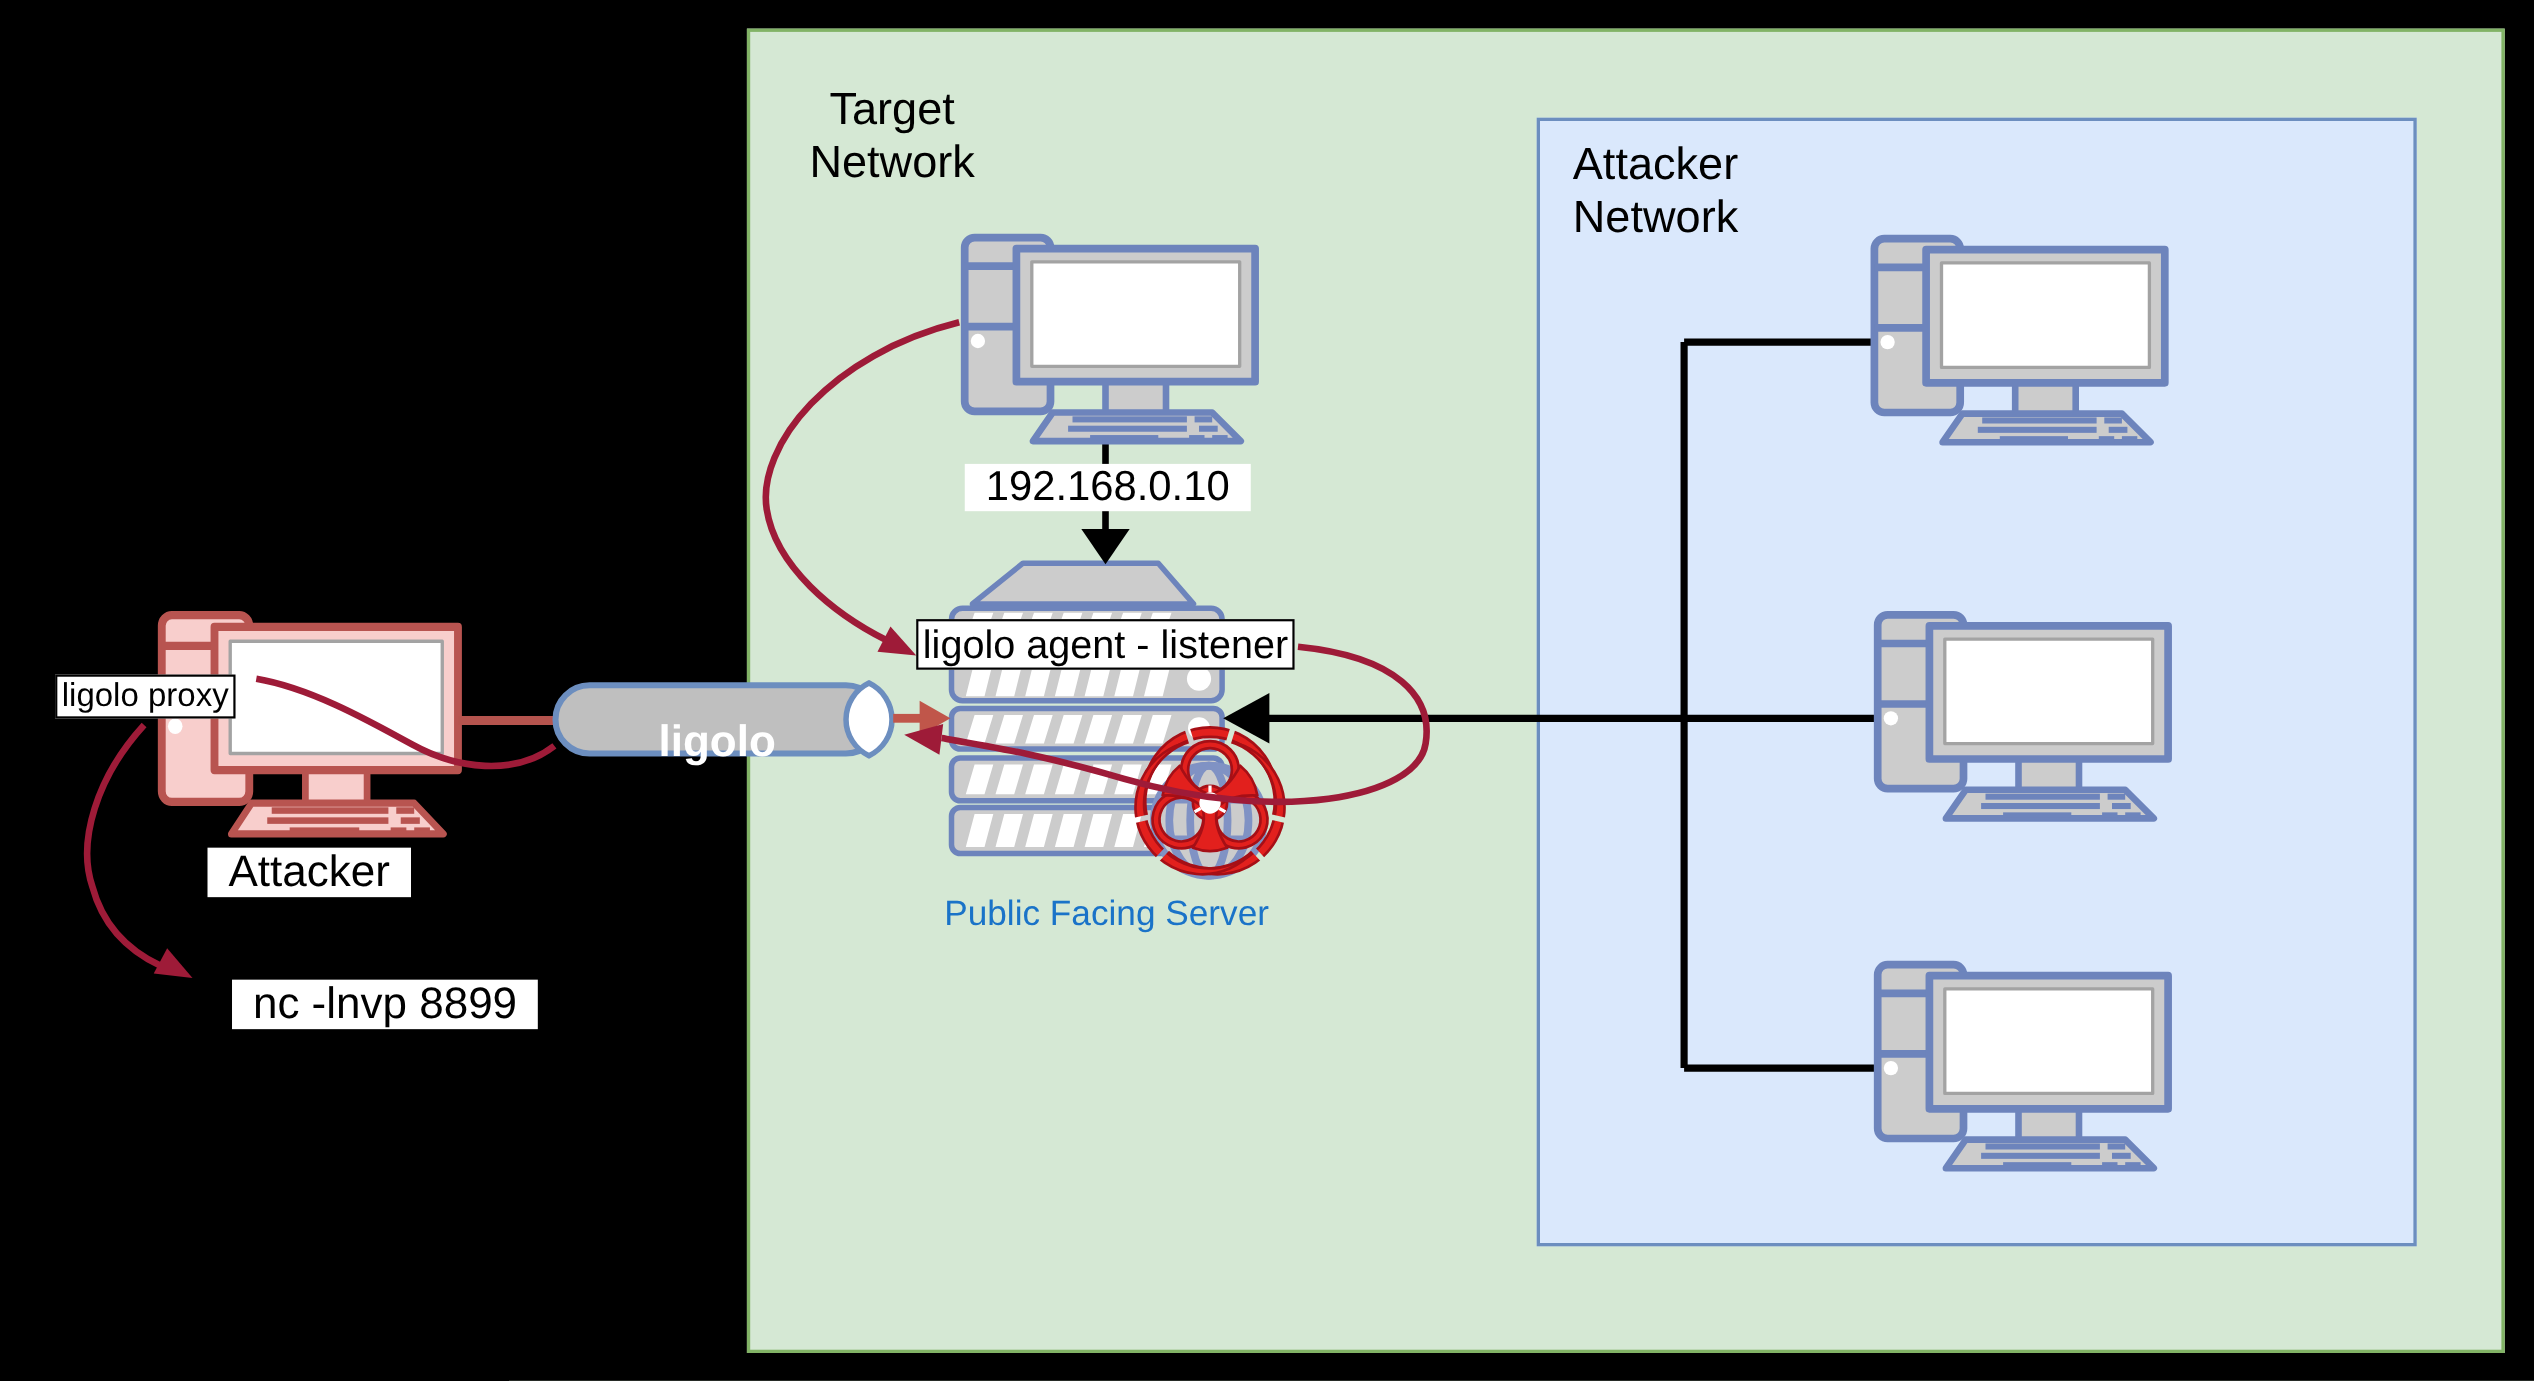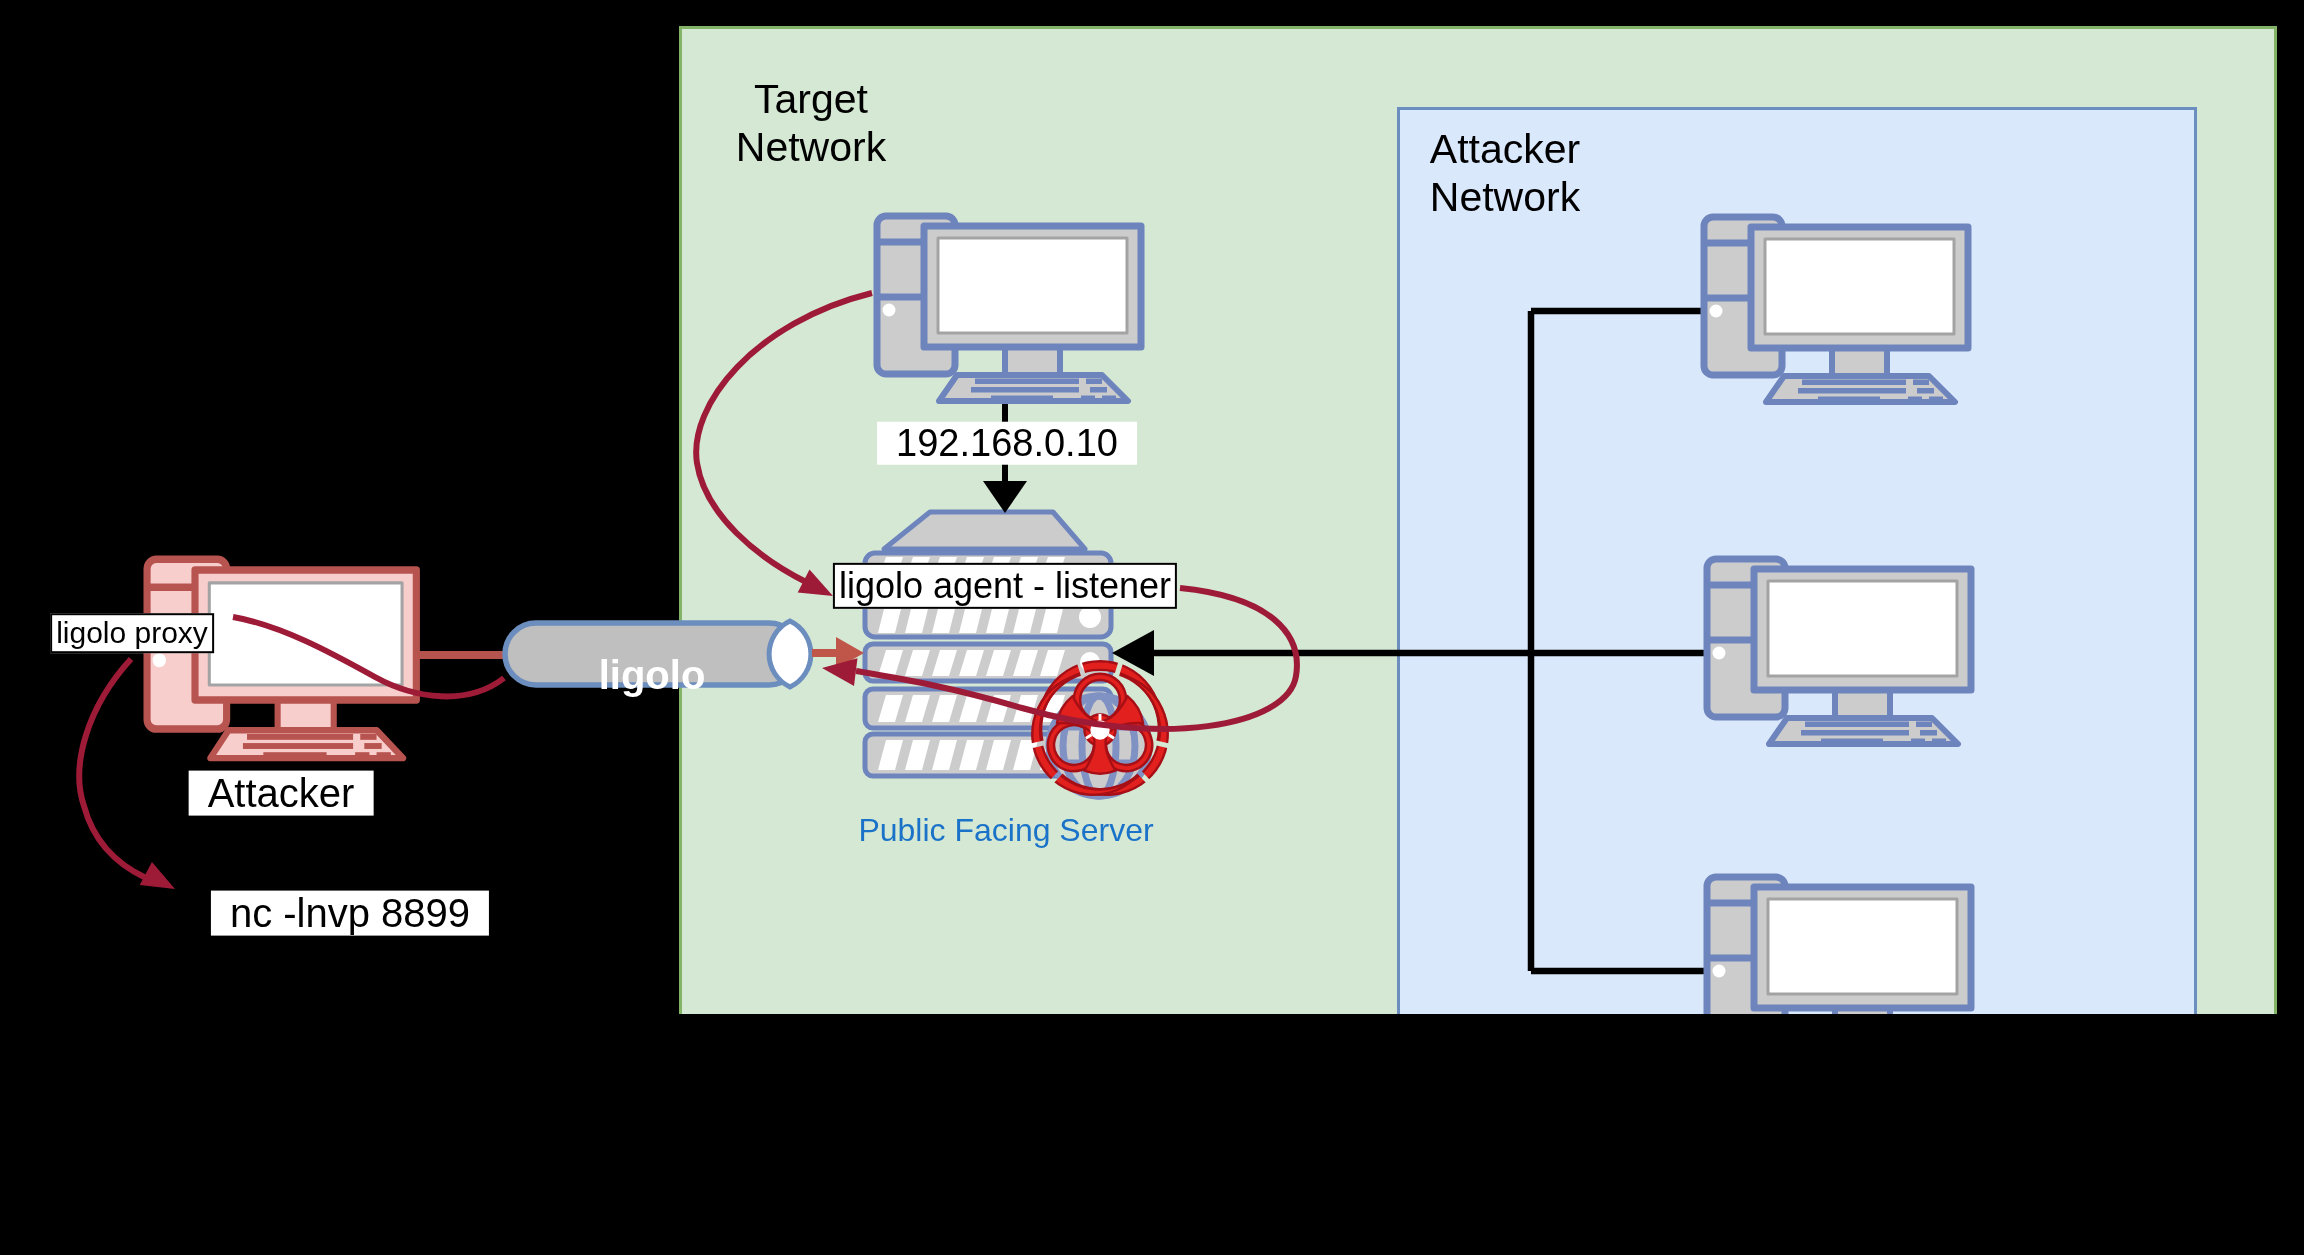--- a/index.html
+++ b/index.html
@@ -1,16 +1,16 @@
 <!DOCTYPE html>
 <html><head>
 <meta charset="utf-8">
 <style>
   html,body{margin:0;padding:0;background:#000;}
-  .stage{position:relative;width:2304px;height:1014px;background:#000;overflow:hidden;
+  .stage{position:relative;width:2304px;height:1255px;background:#000;overflow:hidden;
          font-family:"Liberation Sans",sans-serif;}
   .zone{position:absolute;box-sizing:border-box;}
   .zone-target{left:679px;top:26px;width:1598px;height:1204px;background:#d5e8d4;border:3px solid #82b366;}
   .zone-internal{left:1397px;top:107px;width:800px;height:1026px;background:#dae8fc;border:3px solid #6c8ebf;}
   .gfx{position:absolute;left:0;top:0;z-index:2;}
   .lbl{position:absolute;z-index:5;transform:translate(-50%,-50%);white-space:nowrap;
        color:#000;font-size:40px;line-height:1.12;text-align:center;}
   .lbl-zone{font-size:41px;line-height:1.18;white-space:normal;width:200px;}
   .lbl-white{background:#fff;padding:0 19px;}
   .lbl-boxed{background:#fff;border:2.5px solid #000;padding:1px 4px;}

